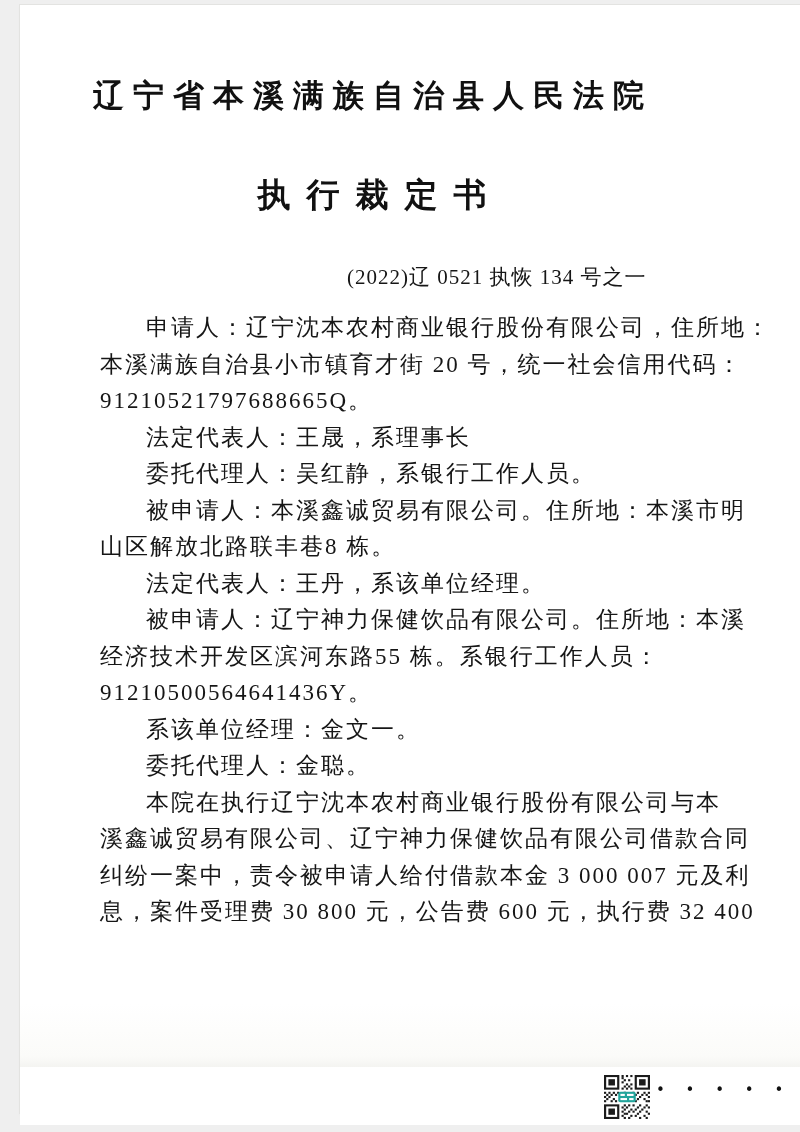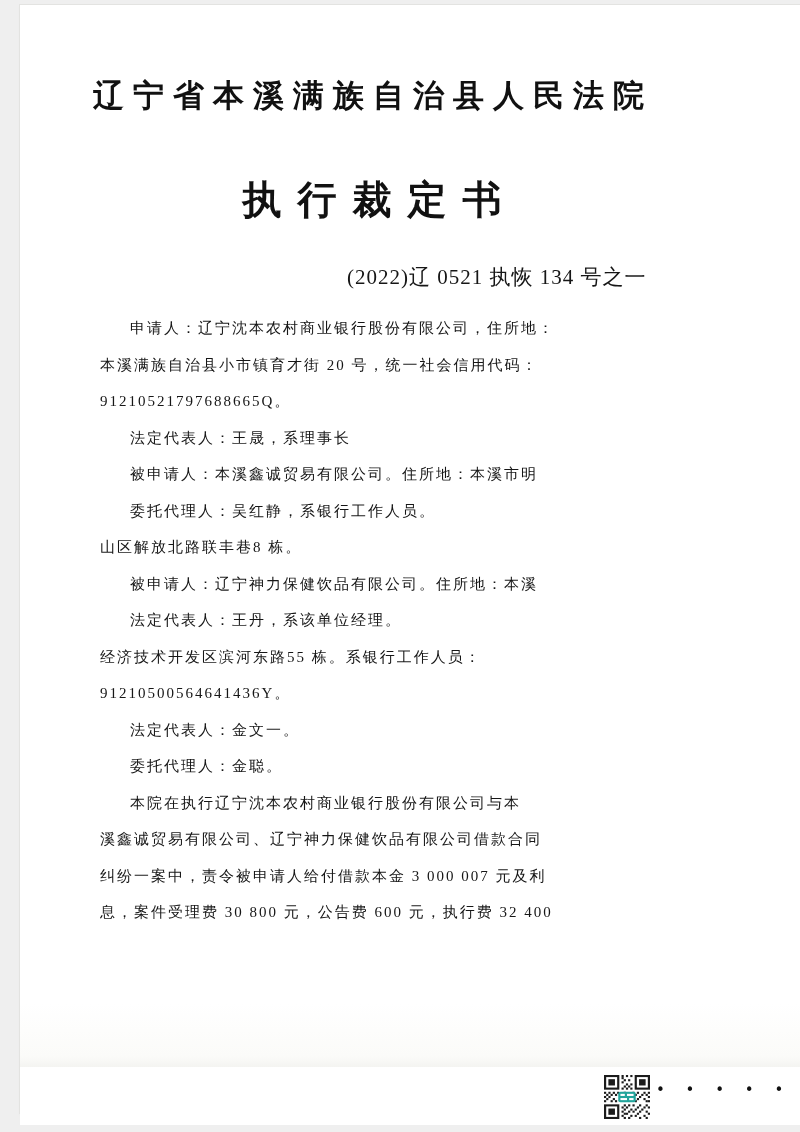--- a/index.html
+++ b/index.html
@@ -24,33 +24,33 @@
     position:absolute;left:0;right:78px;top:70px;
     text-align:center;
     font-size:31px;font-weight:bold;
     letter-spacing:9px;
     white-space:nowrap;
     color:#111;
   }
   .doc-title{
     position:absolute;left:0;right:64px;top:168px;
     text-align:center;
-    font-size:39px;font-weight:bold;
+    font-size:33px;font-weight:bold;
     letter-spacing:16px;
     white-space:nowrap;
     color:#111;
   }
   .case-number{
     position:absolute;left:327px;top:258px;
     font-size:21px;letter-spacing:1px;
     white-space:nowrap;
   }
   .body-text{
     position:absolute;left:80px;top:305px;width:624px;
-    font-size:15px;line-height:36.5px;
+    font-size:23px;line-height:36.5px;
     letter-spacing:2px;
   }
   .body-text .line{white-space:nowrap;}
   .body-text .indent{text-indent:2em;}
   .footer{
     position:absolute;left:0;top:1062px;width:100%;height:58px;
     background:#ffffff;
   }
   .qr{
     position:absolute;left:584px;top:8px;width:46px;height:44px;
@@ -73,28 +73,28 @@
 
     <div class="doc-title">执行裁定书</div>
 
     <div class="case-number">(2022)辽 0521 执恢 134 号之一</div>
 
     <div class="body-text">
       <div class="line indent">申请人：辽宁沈本农村商业银行股份有限公司，住所地：</div>
       <div class="line">本溪满族自治县小市镇育才街 20 号，统一社会信用代码：</div>
       <div class="line">91210521797688665Q。</div>
       <div class="line indent">法定代表人：王晟，系理事长</div>
+      <div class="line indent">委托代理人：吴红静，系银行工作人员。</div>
       <div class="line indent">被申请人：本溪鑫诚贸易有限公司。住所地：本溪市明</div>
-      <div class="line indent">委托代理人：吴红静，系银行工作人员。</div>
       <div class="line">山区解放北路联丰巷8 栋。</div>
+      <div class="line indent">法定代表人：王丹，系该单位经理。</div>
       <div class="line indent">被申请人：辽宁神力保健饮品有限公司。住所地：本溪</div>
-      <div class="line indent">法定代表人：王丹，系该单位经理。</div>
       <div class="line">经济技术开发区滨河东路55 栋。系银行工作人员：</div>
       <div class="line">91210500564641436Y。</div>
-      <div class="line indent">法定代表人：金文一。</div>
+      <div class="line indent">系该单位经理：金文一。</div>
       <div class="line indent">委托代理人：金聪。</div>
       <div class="line indent">本院在执行辽宁沈本农村商业银行股份有限公司与本</div>
       <div class="line">溪鑫诚贸易有限公司、辽宁神力保健饮品有限公司借款合同</div>
       <div class="line">纠纷一案中，责令被申请人给付借款本金 3 000 007 元及利</div>
       <div class="line">息，案件受理费 30 800 元，公告费 600 元，执行费 32 400</div>
     </div>
   </div>
 
   <div class="footer">
     <svg class="qr" viewBox="0 0 21 21" preserveAspectRatio="none" xmlns="http://www.w3.org/2000/svg">

